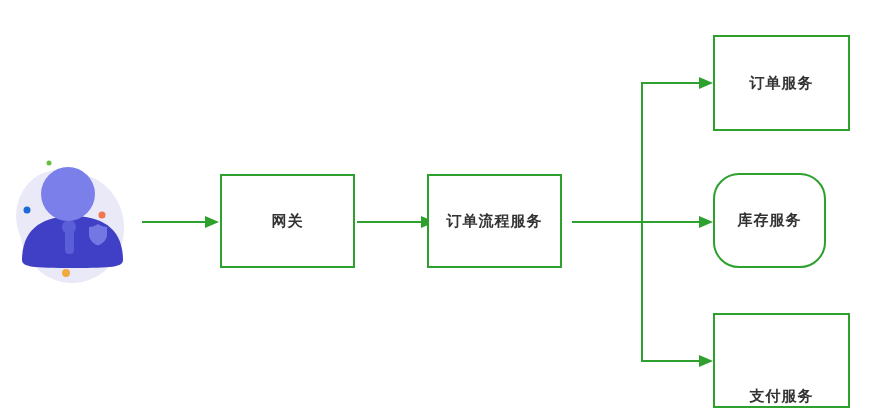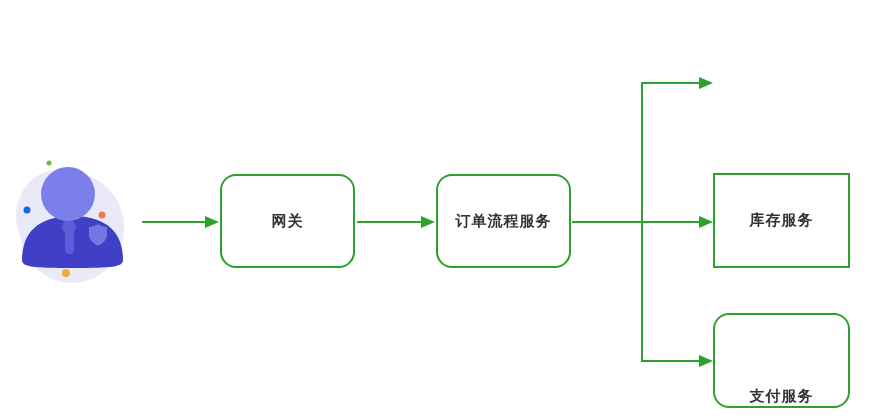--- a/index.html
+++ b/index.html
@@ -19,27 +19,27 @@
     position:absolute;
     box-sizing:border-box;
     border:2px solid var(--connector);
     background:#ffffff;
     display:flex;align-items:center;justify-content:center;
   }
   .node .label{
     font-size:15px;font-weight:bold;color:var(--text);
     letter-spacing:1px;white-space:nowrap;
   }
-  .rounded{border-radius:16px;}
+  .rounded{border-radius:0;}
   .square{border-radius:0;}
 
   #node-gateway{left:220px;top:174px;width:135px;height:94px;}
-  #node-order-process{left:436px;top:174px;width:135px;height:94px;}
+  #node-order-process{left:427px;top:174px;width:135px;height:94px;}
   #node-order-service{left:713px;top:35px;width:137px;height:96px;}
-  #node-inventory-service{left:713px;top:173px;width:137px;height:95px;}
+  #node-inventory-service{left:713px;top:173px;width:113px;height:95px;border-radius:26px;}
   #node-payment-service{left:713px;top:313px;width:137px;height:95px;align-items:flex-end;}
 
   .hline{position:absolute;height:2px;background:var(--connector);}
   .vline{position:absolute;width:2px;background:var(--connector);}
   .arrowhead{
     position:absolute;width:0;height:0;
     border-top:6px solid transparent;
     border-bottom:6px solid transparent;
     border-left:14px solid var(--connector);
   }
@@ -100,20 +100,23 @@
   <div class="arrowhead" id="ah-branch-bottom"></div>
 
   <div class="node rounded" id="node-gateway">
     <span class="label">网关</span>
   </div>
 
   <div class="node rounded" id="node-order-process">
     <span class="label">订单流程服务</span>
   </div>
 
+  <div class="node square" id="node-order-service">
+    <span class="label">订单服务</span>
+  </div>
 
   <div class="node square" id="node-inventory-service">
     <span class="label">库存服务</span>
   </div>
 
   <div class="node rounded" id="node-payment-service">
     <span class="label">支付服务</span>
   </div>
 
 </div>

